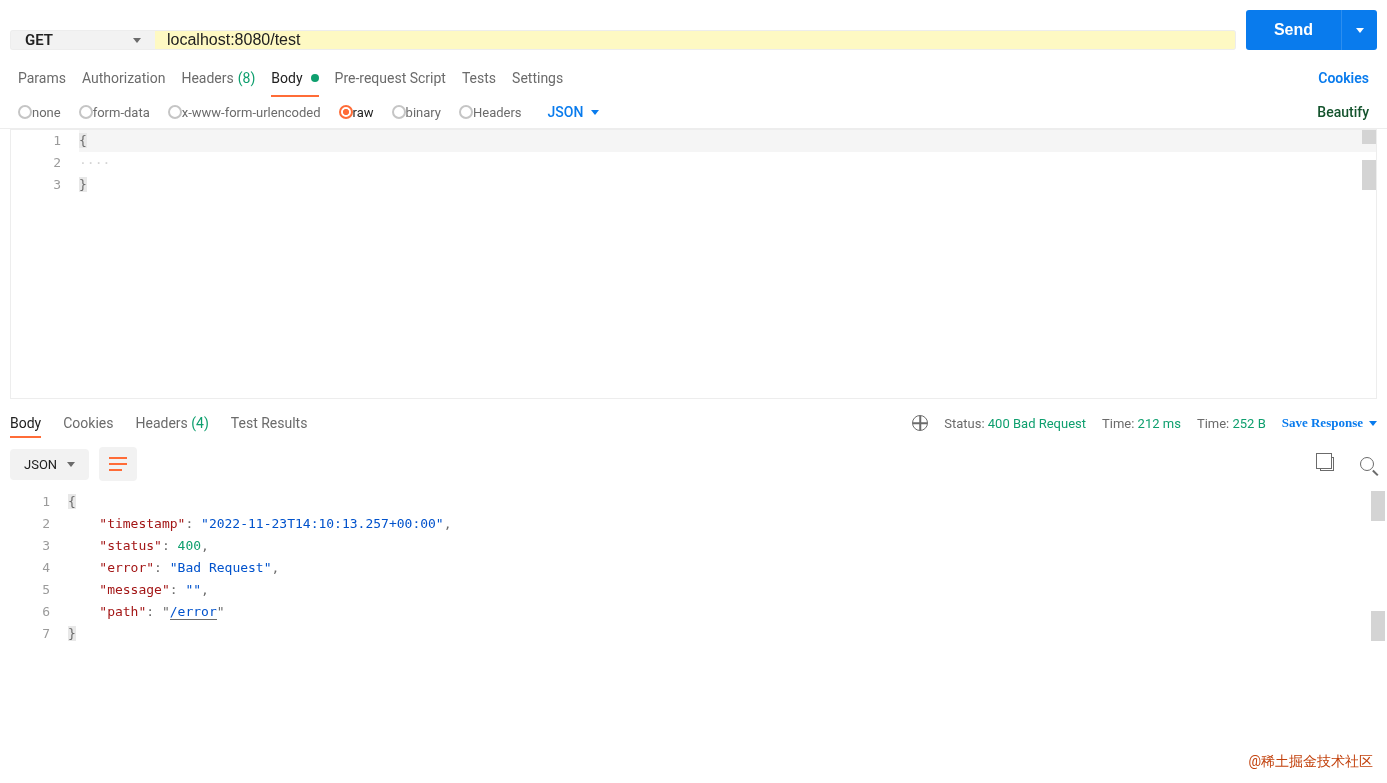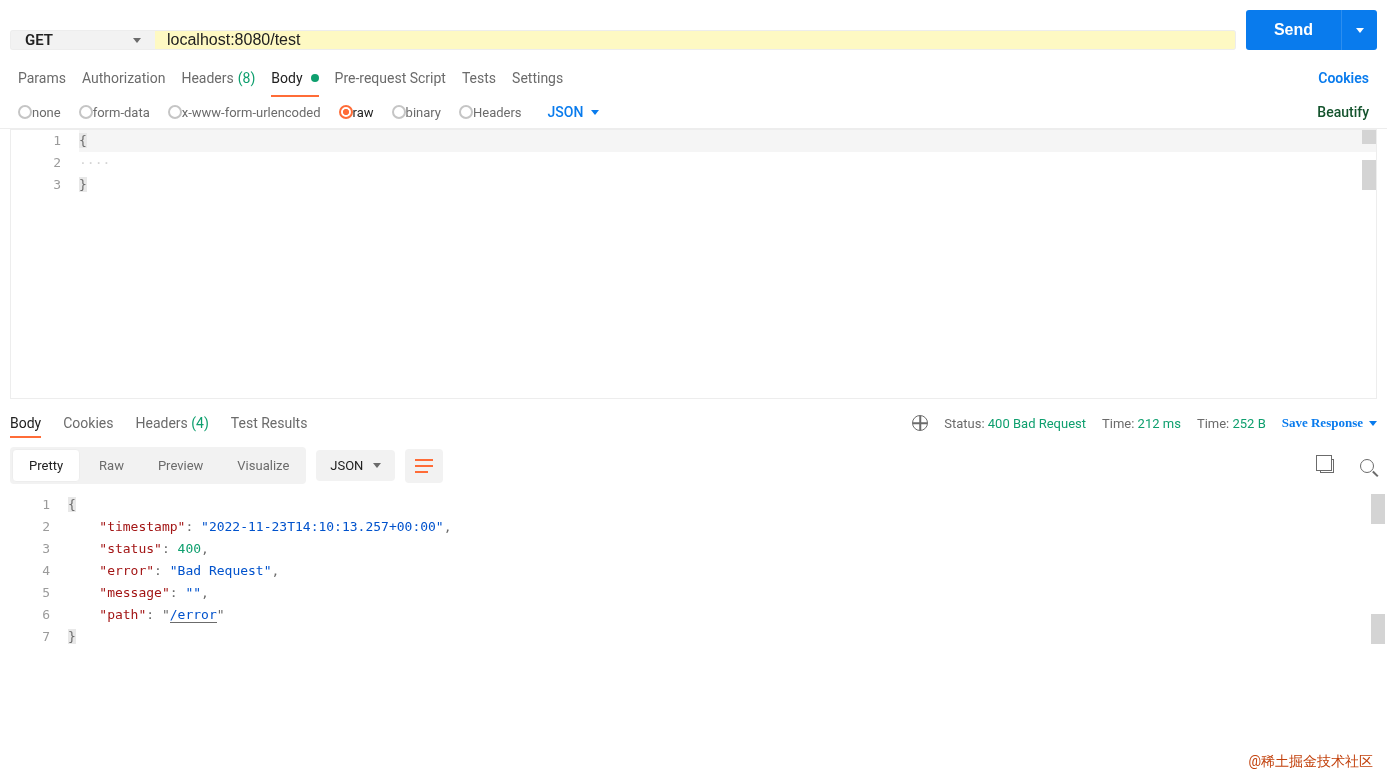--- a/index.html
+++ b/index.html
@@ -195,26 +195,20 @@
     <span><span>Time:</span> <span class="val">212 ms</span></span>
     <span><span>Time:</span> <span class="val">252 B</span></span>
     <div class="save-resp">
       <span>Save Response</span>
       <span class="chev-sm"></span>
     </div>
   </div>
 </div>
 
 <div class="resp-controls">
-  <div class="pill-group">
-    <div class="pill active">Pretty</div>
-    <div class="pill">Raw</div>
-    <div class="pill">Preview</div>
-    <div class="pill">Visualize</div>
-  </div>
   <div class="dd-box">
     <span>JSON</span>
     <span class="chev-sm"></span>
   </div>
   <div class="wrap-btn">
     <div class="wrap-icon">
         <span></span>
       </div>
   </div>
   <div class="resp-right-icons">

